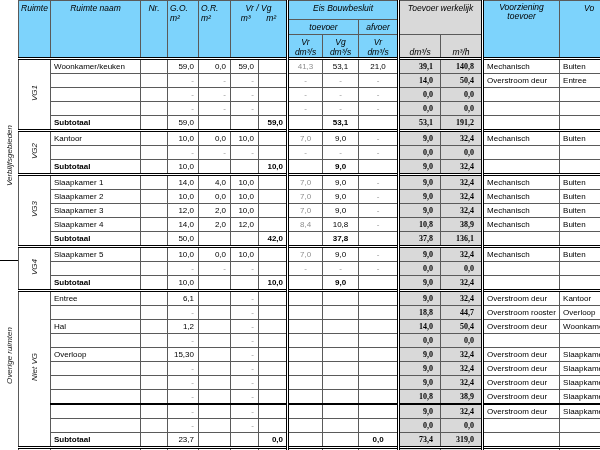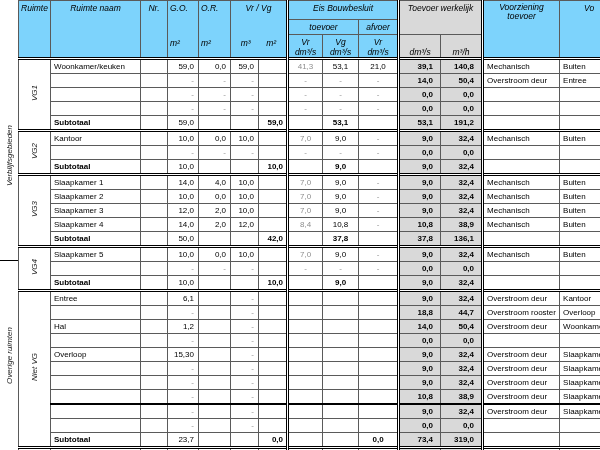--- a/index.html
+++ b/index.html
@@ -16,36 +16,36 @@
   
   table{border-collapse:collapse;table-layout:fixed;width:611px;flex:0 0 auto;border:1px solid #000;}
   th,td{border:1px solid #5a5a5a;padding:0;font-size:8px;height:13px;
         overflow:hidden;white-space:nowrap;line-height:10px;}
   thead th{font-style:italic;font-weight:normal;font-size:8.5px;vertical-align:top;background:#7dd3fc;}
   thead{border-bottom:3px double #000;}
   thead tr:nth-child(1) th{height:16px;}
   thead tr:nth-child(2) th{height:12px;}
   thead tr:nth-child(3) th{height:22px;vertical-align:bottom;}
   tbody.section{border-top:3px double #000;border-bottom:3px double #000;}
-  .vh{display:flex;flex-direction:column;justify-content:space-between;height:48px;padding:2px 2px 1px 2px;box-sizing:border-box;}
+  .vh{display:flex;flex-direction:column;height:48px;padding:2px 2px 1px 2px;box-sizing:border-box;}
   .vh .lab{text-align:left;}
   .vh.cen .lab{text-align:center;}
   .vh .unit{text-align:left;}
   .units{display:flex;justify-content:space-around;}
   .u2 div{text-align:center;}
   .wrap{white-space:normal;text-align:center;padding-top:2px;line-height:9px;}
   .g{background:#d9d9d9;}
   .bl{border-left:3px double #000;}
   td.c0{vertical-align:middle;text-align:center;}
   td.c1{text-align:left;padding-left:3px;}
   td.c3,td.c4,td.c5{text-align:right;padding-right:4px;}
   td.c6{text-align:right;padding-right:3px;}
   td.c7,td.c8,td.c9{text-align:center;}
   td.c7{color:#8e8e8e;}
-  td.c10,td.c11{text-align:right;padding-right:7px;background:#d9d9d9;font-weight:bold;}
+  td.c10,td.c11{text-align:right;padding-right:7px;background:#d9d9d9;font-weight:bold;font-family:Liberation Serif, serif;}
   td.c12,td.c13{text-align:left;padding-left:3px;}
   td.dash{color:#949494;}
   tr.sub td.b{font-weight:bold;}
   tr.tb td{border-top:2px solid #000;}
   th.topcell{text-align:center;padding-top:2px;}
   th.vo{text-align:left;padding-left:24px;padding-top:2px;vertical-align:top;}
 </style>
 </head>
 <body>
 

